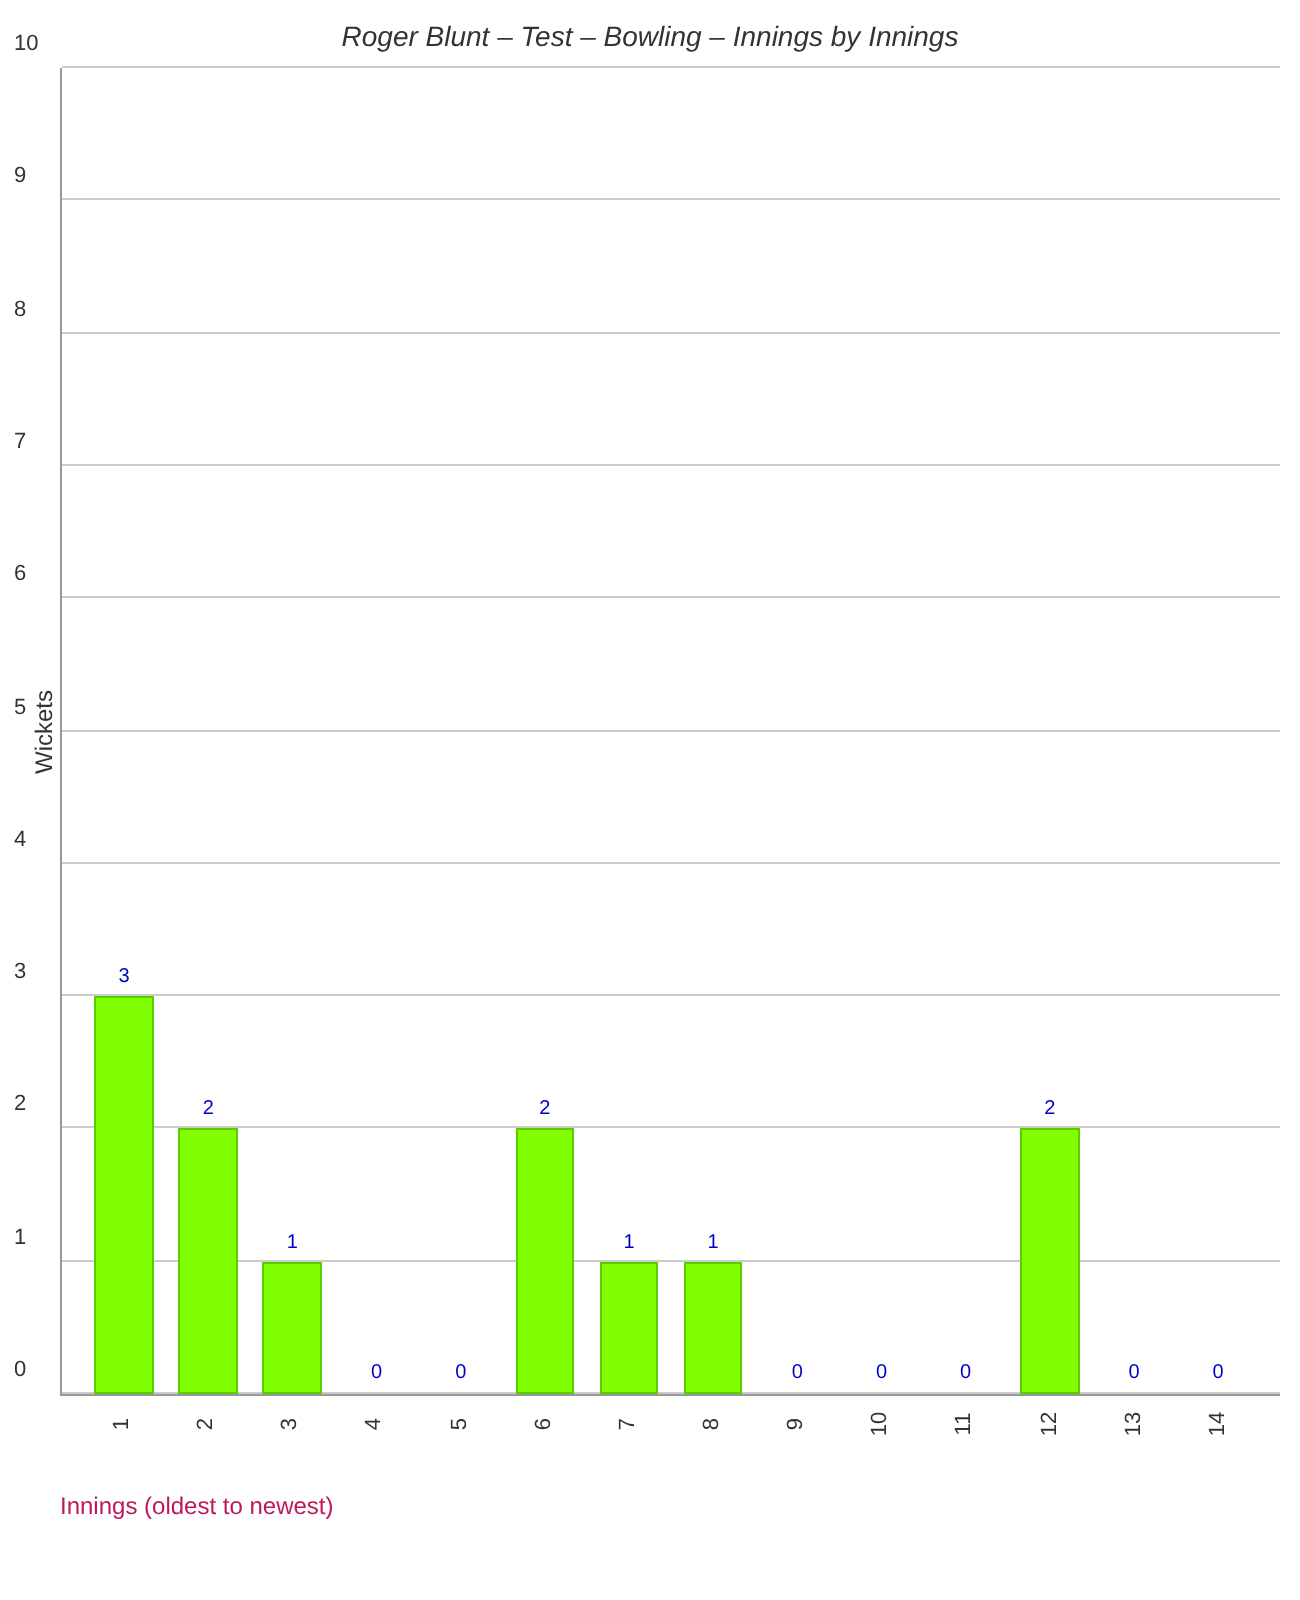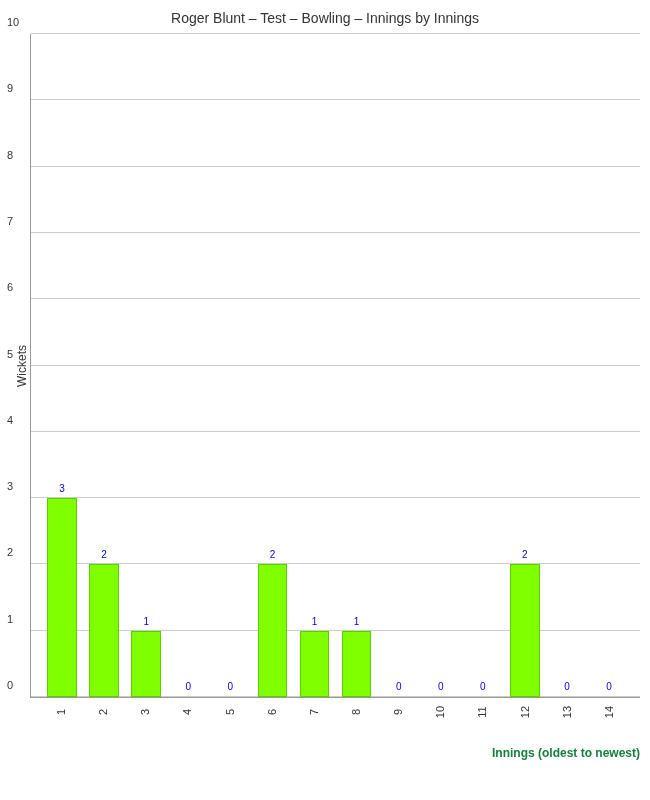--- a/index.html
+++ b/index.html
@@ -17,20 +17,21 @@
       display: flex;
       flex-direction: column;
       align-items: center;
       padding: 10px 10px 40px 10px;
     }
     .chart-title {
       font-size: 14px;
       text-align: center;
       margin-bottom: 8px;
       color: #333;
+      font-style: italic;
     }
     .chart-area {
       display: flex;
       flex-direction: row;
       width: 100%;
       flex: 1;
     }
     .y-axis-label {
       display: flex;
       align-items: center;
@@ -120,25 +121,24 @@
       font-size: 11px;
       color: #333;
     }
     .x-axis-title-row {
       display: flex;
       width: 100%;
       margin-top: 28px;
     }
     .x-axis-title {
       flex: 1;
-      text-align: right;
+      text-align: left;
       font-size: 12px;
-      color: #15803d;
+      color: #be185d;
       margin-left: 20px;
-      font-weight: bold;
     }
     .copyright {
       font-size: 11px;
       color: #666;
       margin-top: 6px;
       text-align: center;
     }
   </style>
 </head>
 <body>

